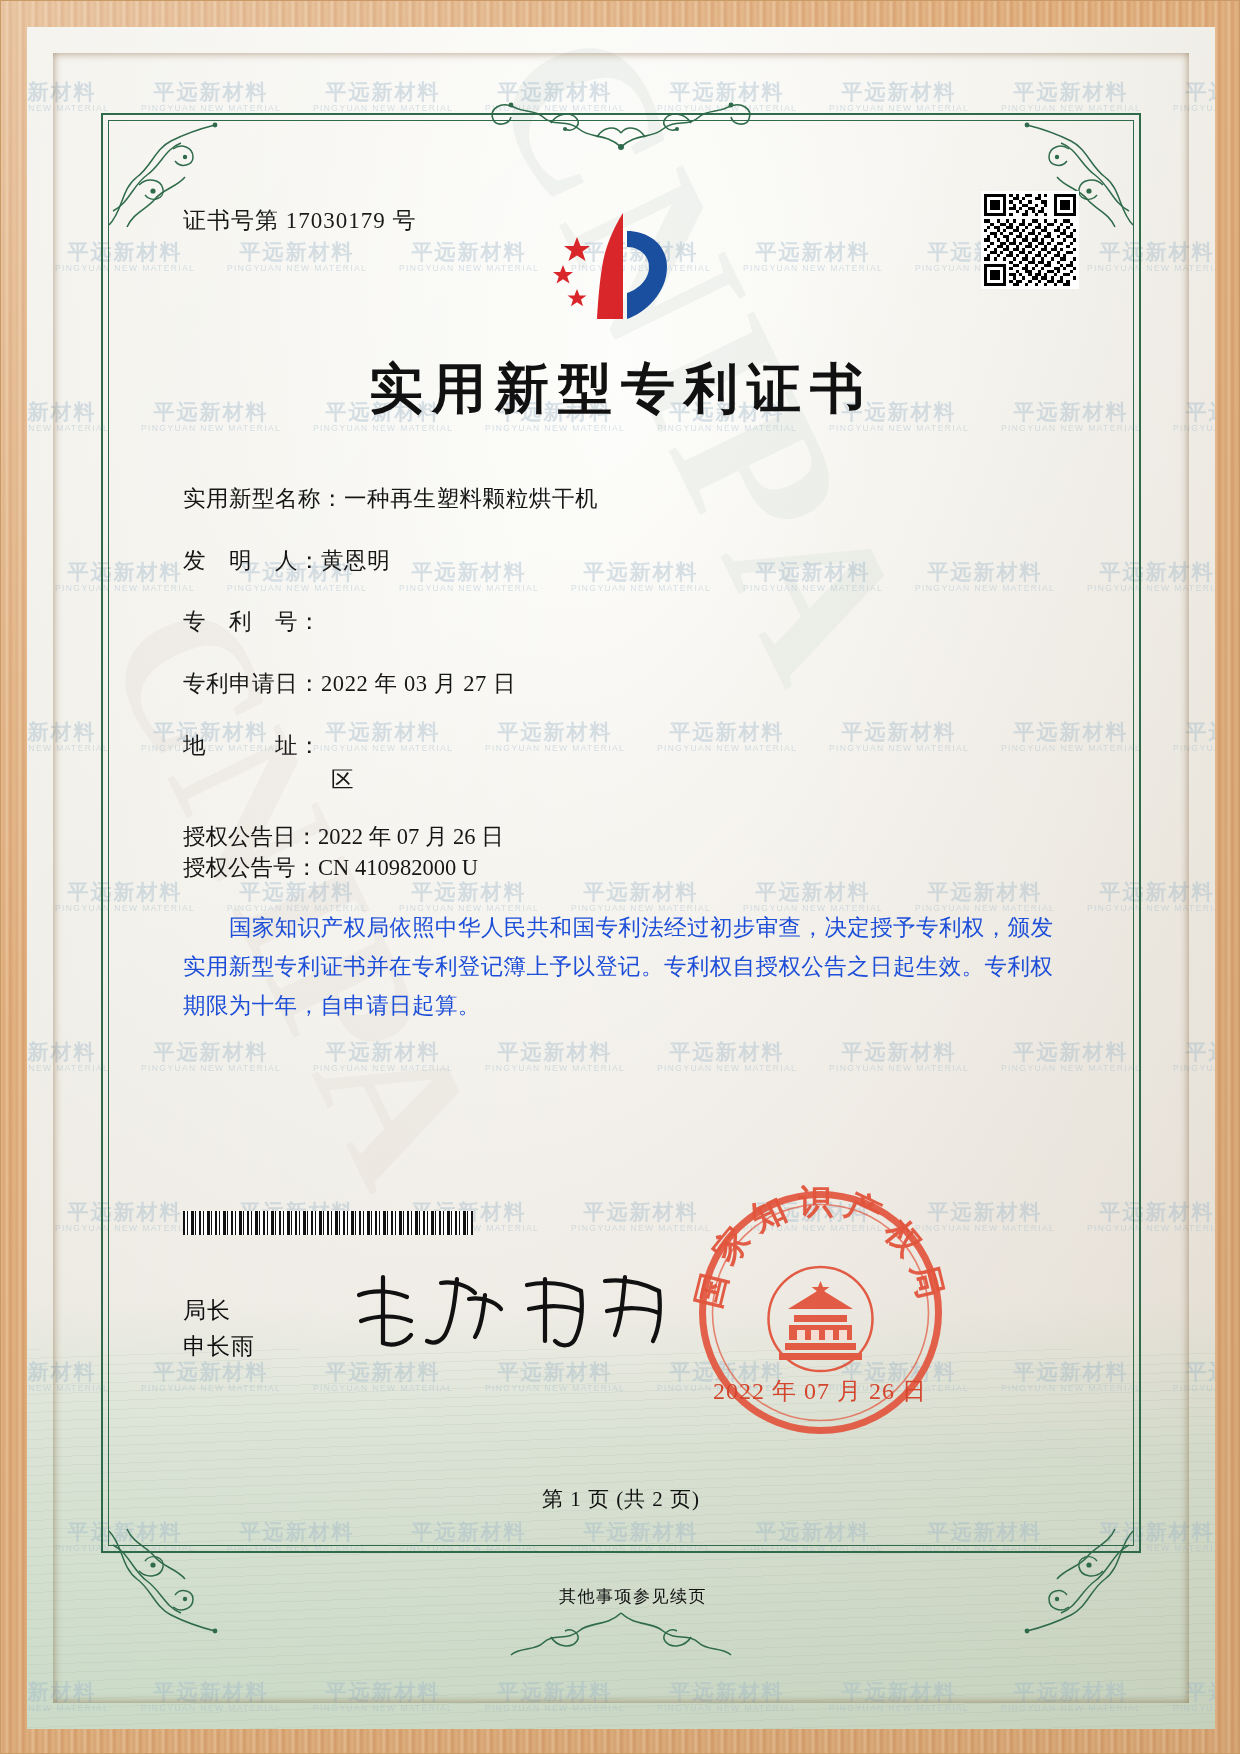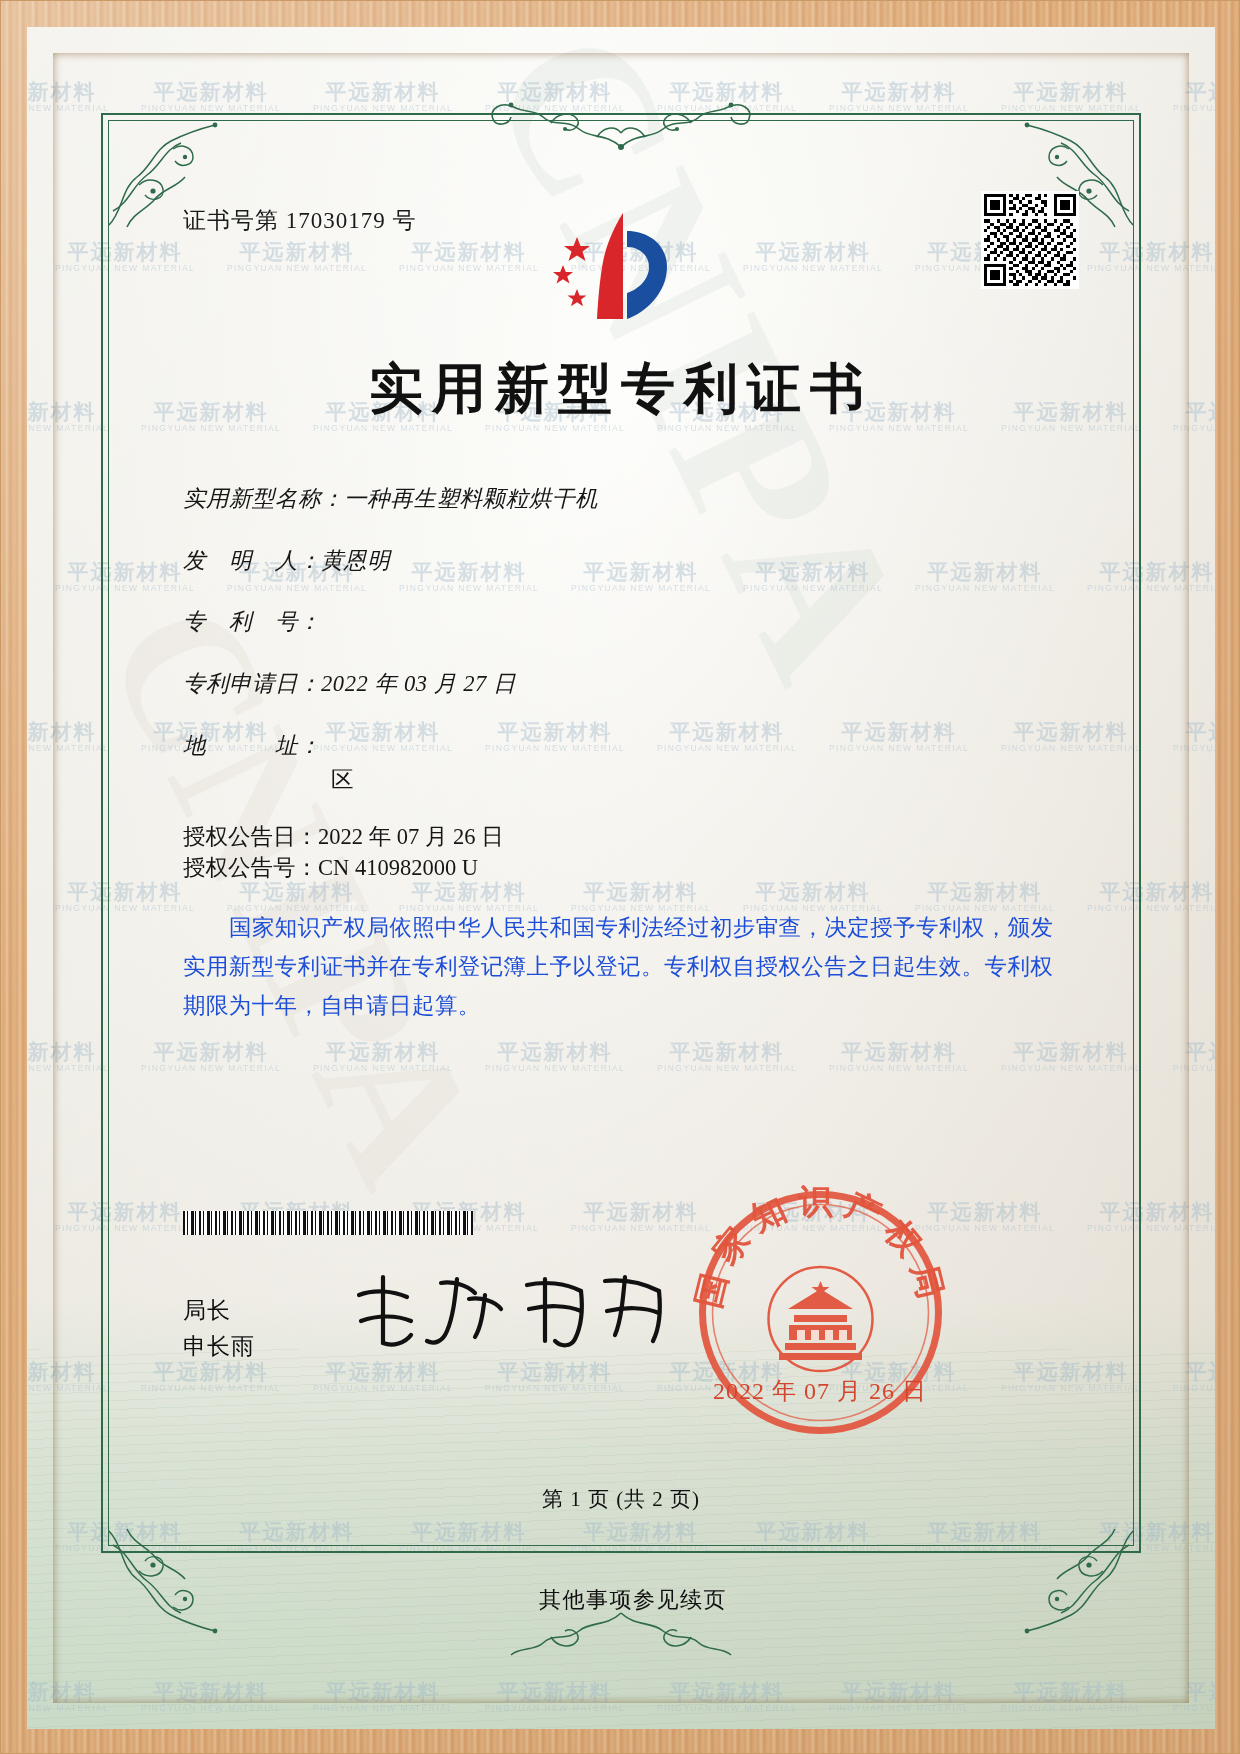--- a/index.html
+++ b/index.html
@@ -255,21 +255,20 @@
     top: 370px;
     width: 880px;
   }
   .field-row {
     display: flex;
     align-items: flex-end;
     margin-bottom: 29px;
     font-size: 22.5px;
     color: #161616;
     line-height: 1.45;
-    font-style: italic;
   }
   .f-label {
     flex: 0 0 auto;
     white-space: pre;
     letter-spacing: 0.5px;
   }
   .f-value {
     flex: 1 1 auto;
     letter-spacing: 0.6px;
   }
@@ -361,21 +360,21 @@
     color: #111;
     letter-spacing: 1px;
   }
 
   .footer-note {
     position: absolute;
     left: 0;
     right: 0;
     top: 1558px;
     text-align: center;
-    font-size: 22px;
+    font-size: 17px;
     color: #111;
     letter-spacing: 1.5px;
     z-index: 5;
     padding-left: 24px;
   }
 </style>
 </head>
 <body>
 
 <div class="frame">

